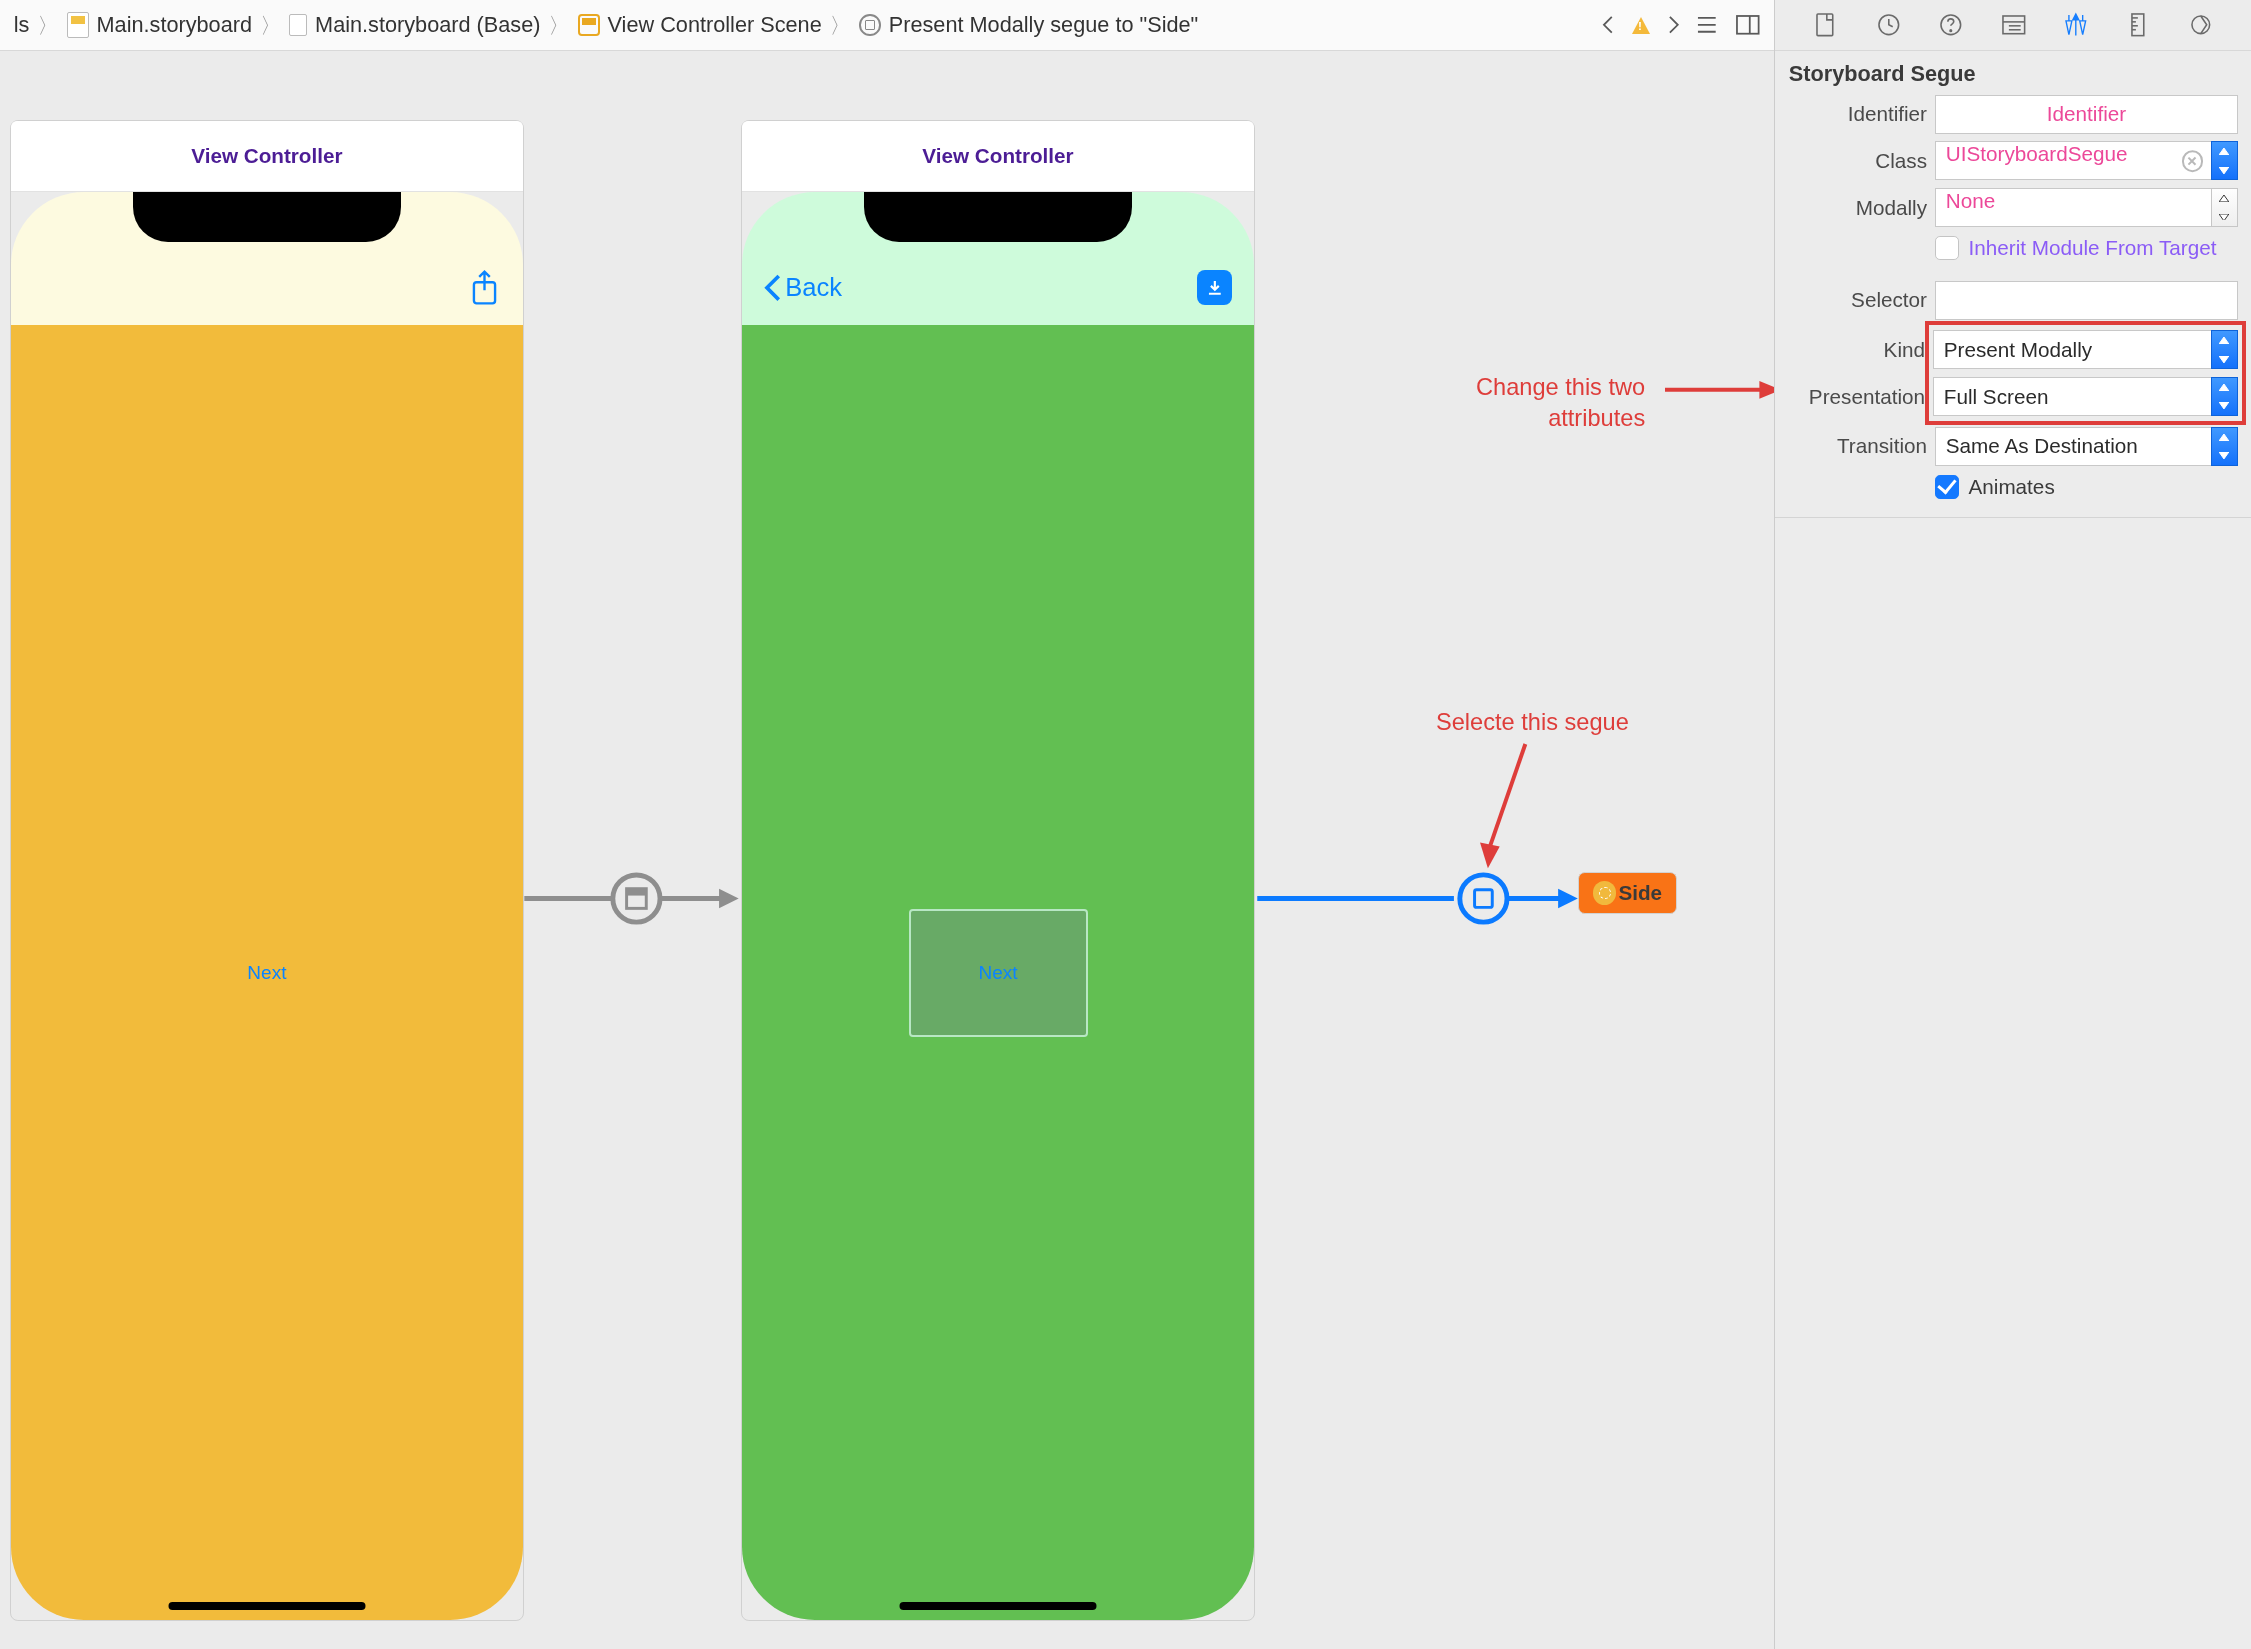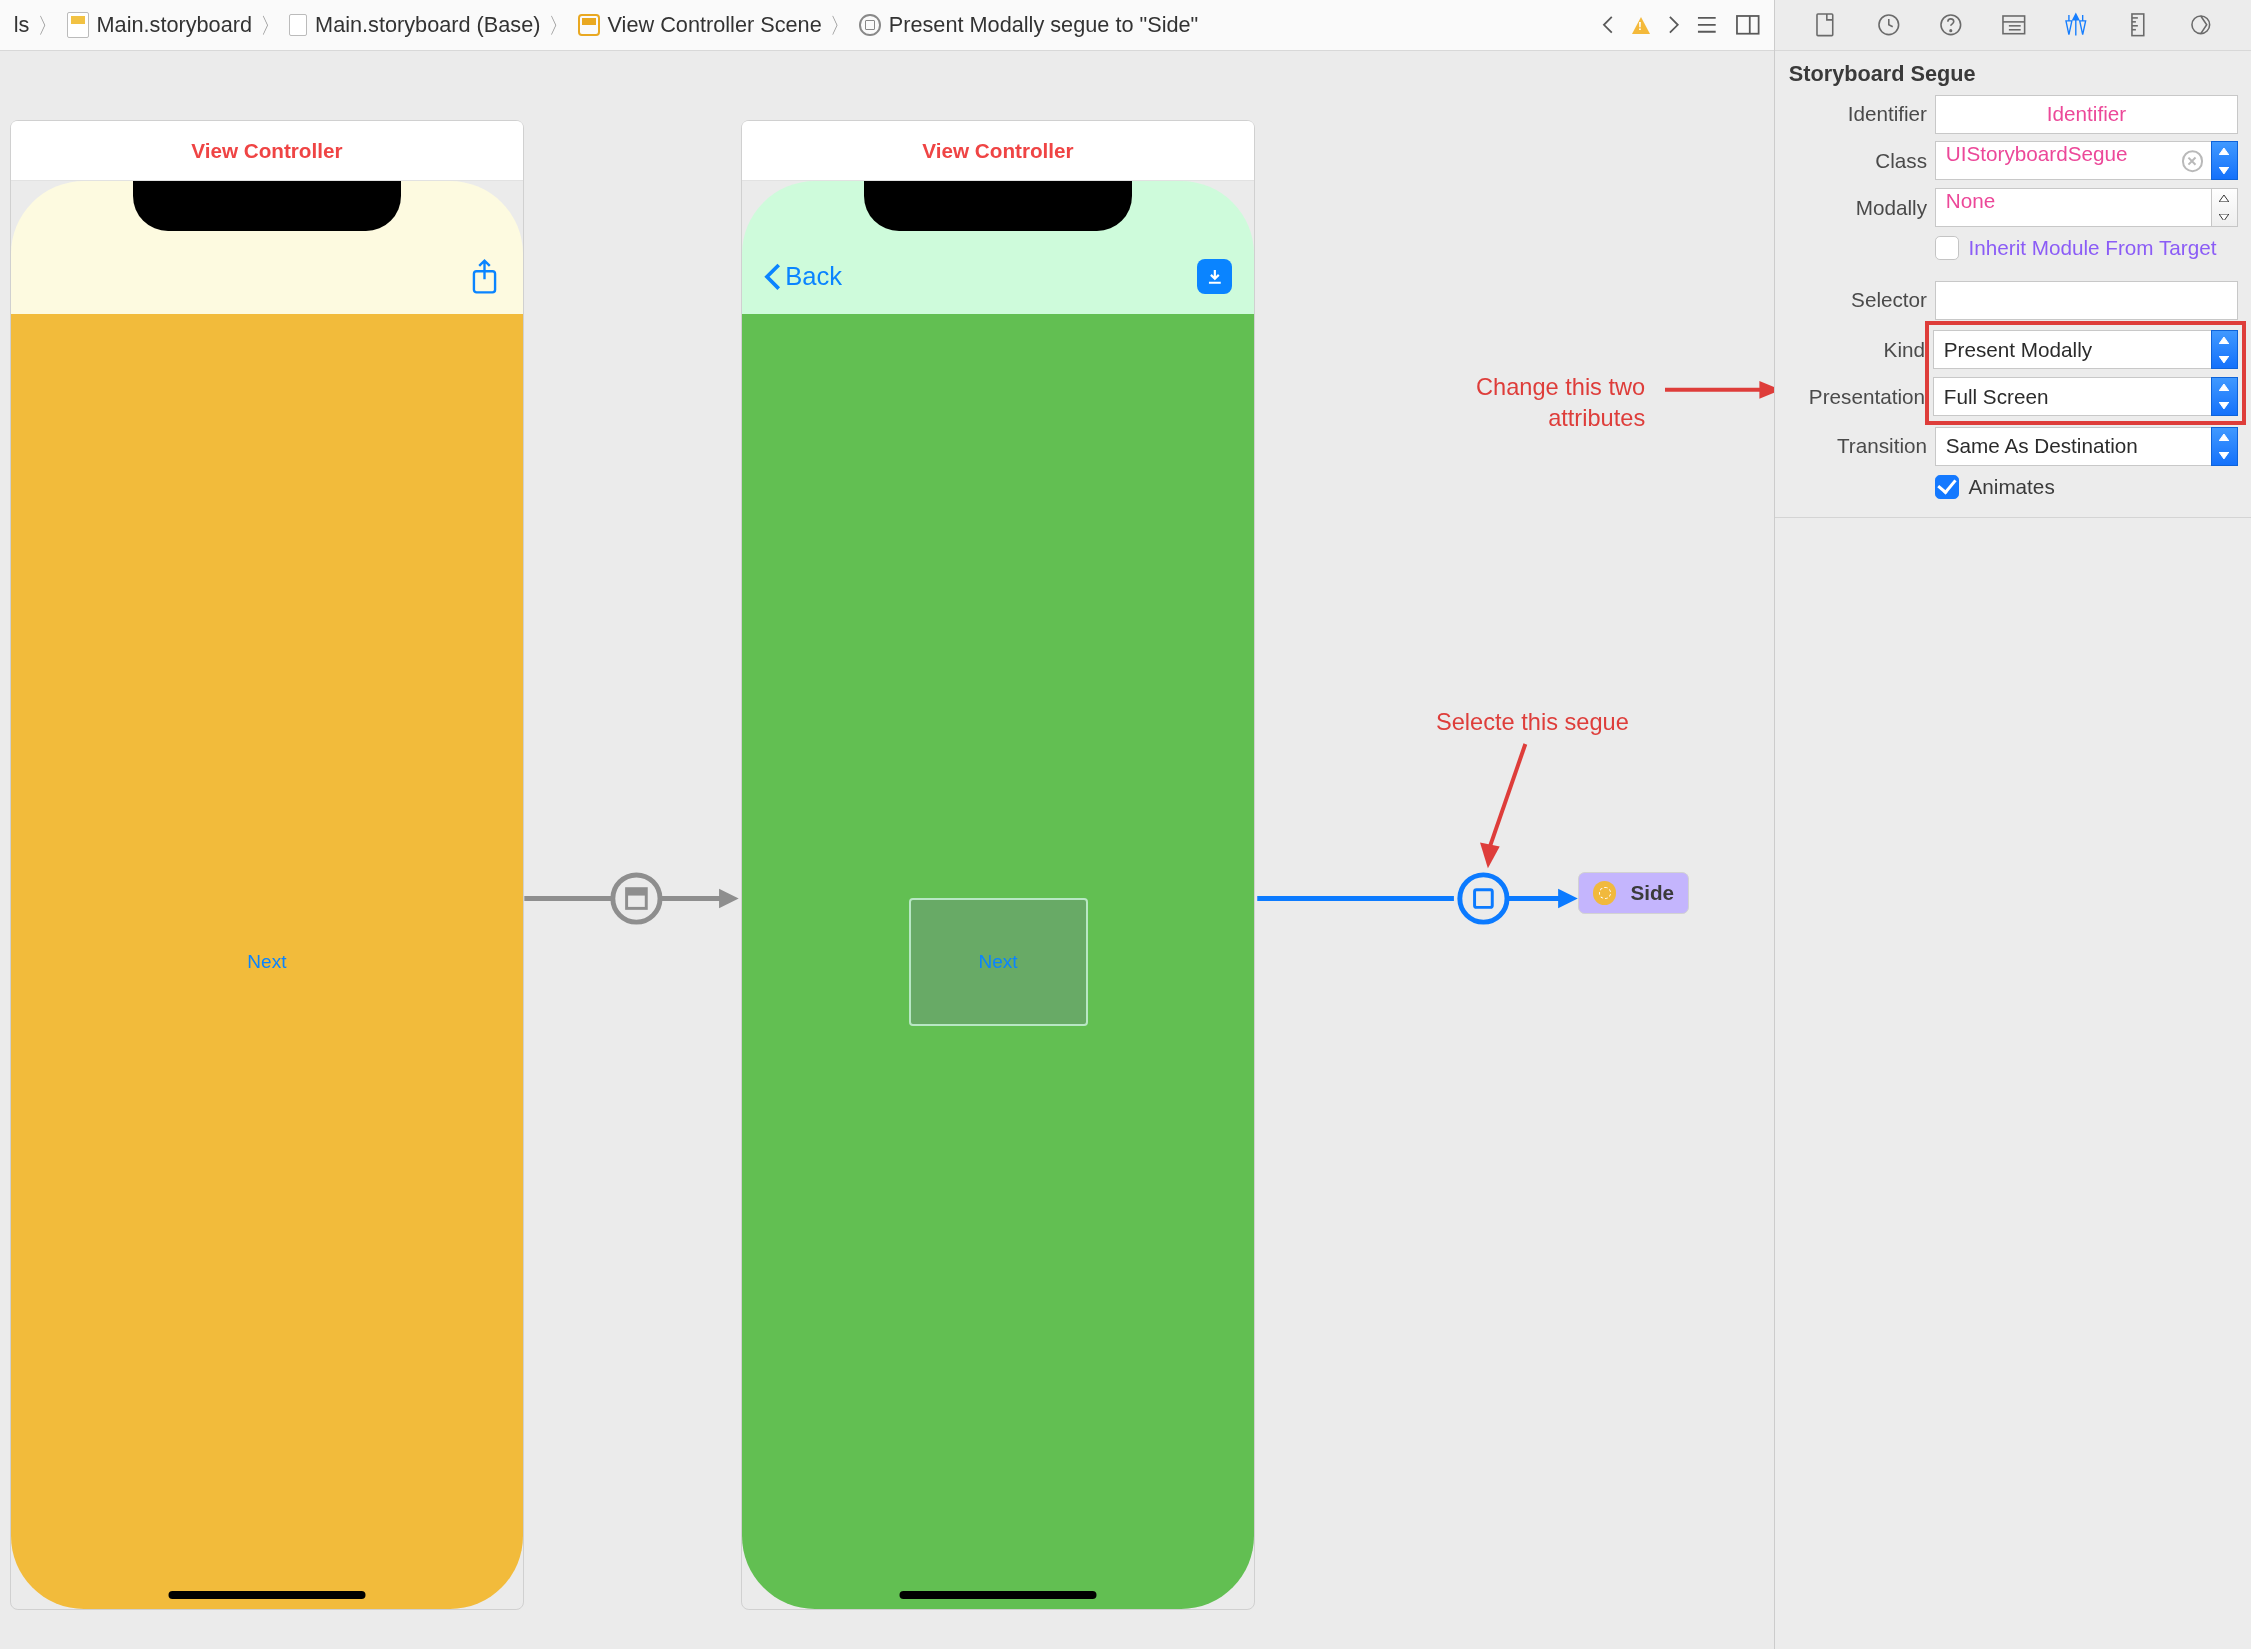--- a/index.html
+++ b/index.html
@@ -61,25 +61,25 @@
 
   
   .canvas { flex:1; position:relative; overflow:hidden; }
   .device {
     position:absolute;
     width:514px;
     border:1px solid #d0d0d0;
     border-radius:7.9px;
   }
   .device-title {
-    height:60px;
+    height:71px;
     background:#fff;
     border-bottom:1px solid #e2e2e2;
     display:flex;align-items:center;justify-content:center;
-    font-weight:600;font-size:20.7px;color:#ef4444;
+    font-weight:600;font-size:20.7px;color:#4c1d95;
     border-radius:5.9px 5.9px 0 0;
   }
   .phone-outer { border-radius:73px; overflow:hidden; position:relative; height:1428px; }
   .notch {
     position:absolute;top: -3.9px;left:50%;transform:translateX(-50%);
     width:268px;height:54px;background:#000;border-radius:0 0 35px 35px;z-index:5;
   }
   .statusbar-region { height:133px; }
   .dev1 .statusbar-region { background:var(--yellow-bg); }
   .dev2 .statusbar-region { background:var(--green-light); }
@@ -103,22 +103,22 @@
   .dl-icon { width:35px;height:35px;background:var(--accent-blue);border-radius:7.9px;display:flex;align-items:center;justify-content:center;}
 
   .dev1 { left:9.9px; top:69px; }
   .dev2 { left:741px; top:69px; }
 
   
   svg.segue { position:absolute; overflow:visible; }
 
   .side-token {
     position:absolute; left:1578px; top:821px;
-    background:#c4b5fd; border:1px solid #d2d2d2; border-radius:6.9px;
-    padding:7.9px 13.8px; display:flex; align-items:center; gap:14px;
+    background:#f97316; border:1px solid #d2d2d2; border-radius:6.9px;
+    padding:7.9px 13.8px; display:flex; align-items:center; gap:2px;
     font-weight:600; font-size:20.7px;
   }
   .side-dot{width:23.6px;height:23.6px;background:#f1b93d;border-radius:50%;display:inline-flex;align-items:center;justify-content:center;}
   .side-dot::after{content:"";width:9.9px;height:9.9px;border:1.5px dashed #fff;border-radius:50%;}
 
   .annotation { position:absolute; color:var(--annotation-red); font-size:23.6px; line-height:1.3; text-align:center; }
 
   
   .insp-tabs { height:51px; border-bottom:1px solid var(--border-light); display:flex; align-items:center; justify-content:space-around; padding:0 19.7px; }
   .insp-tab { width:35px;height:35px; display:flex;align-items:center;justify-content:center; }

